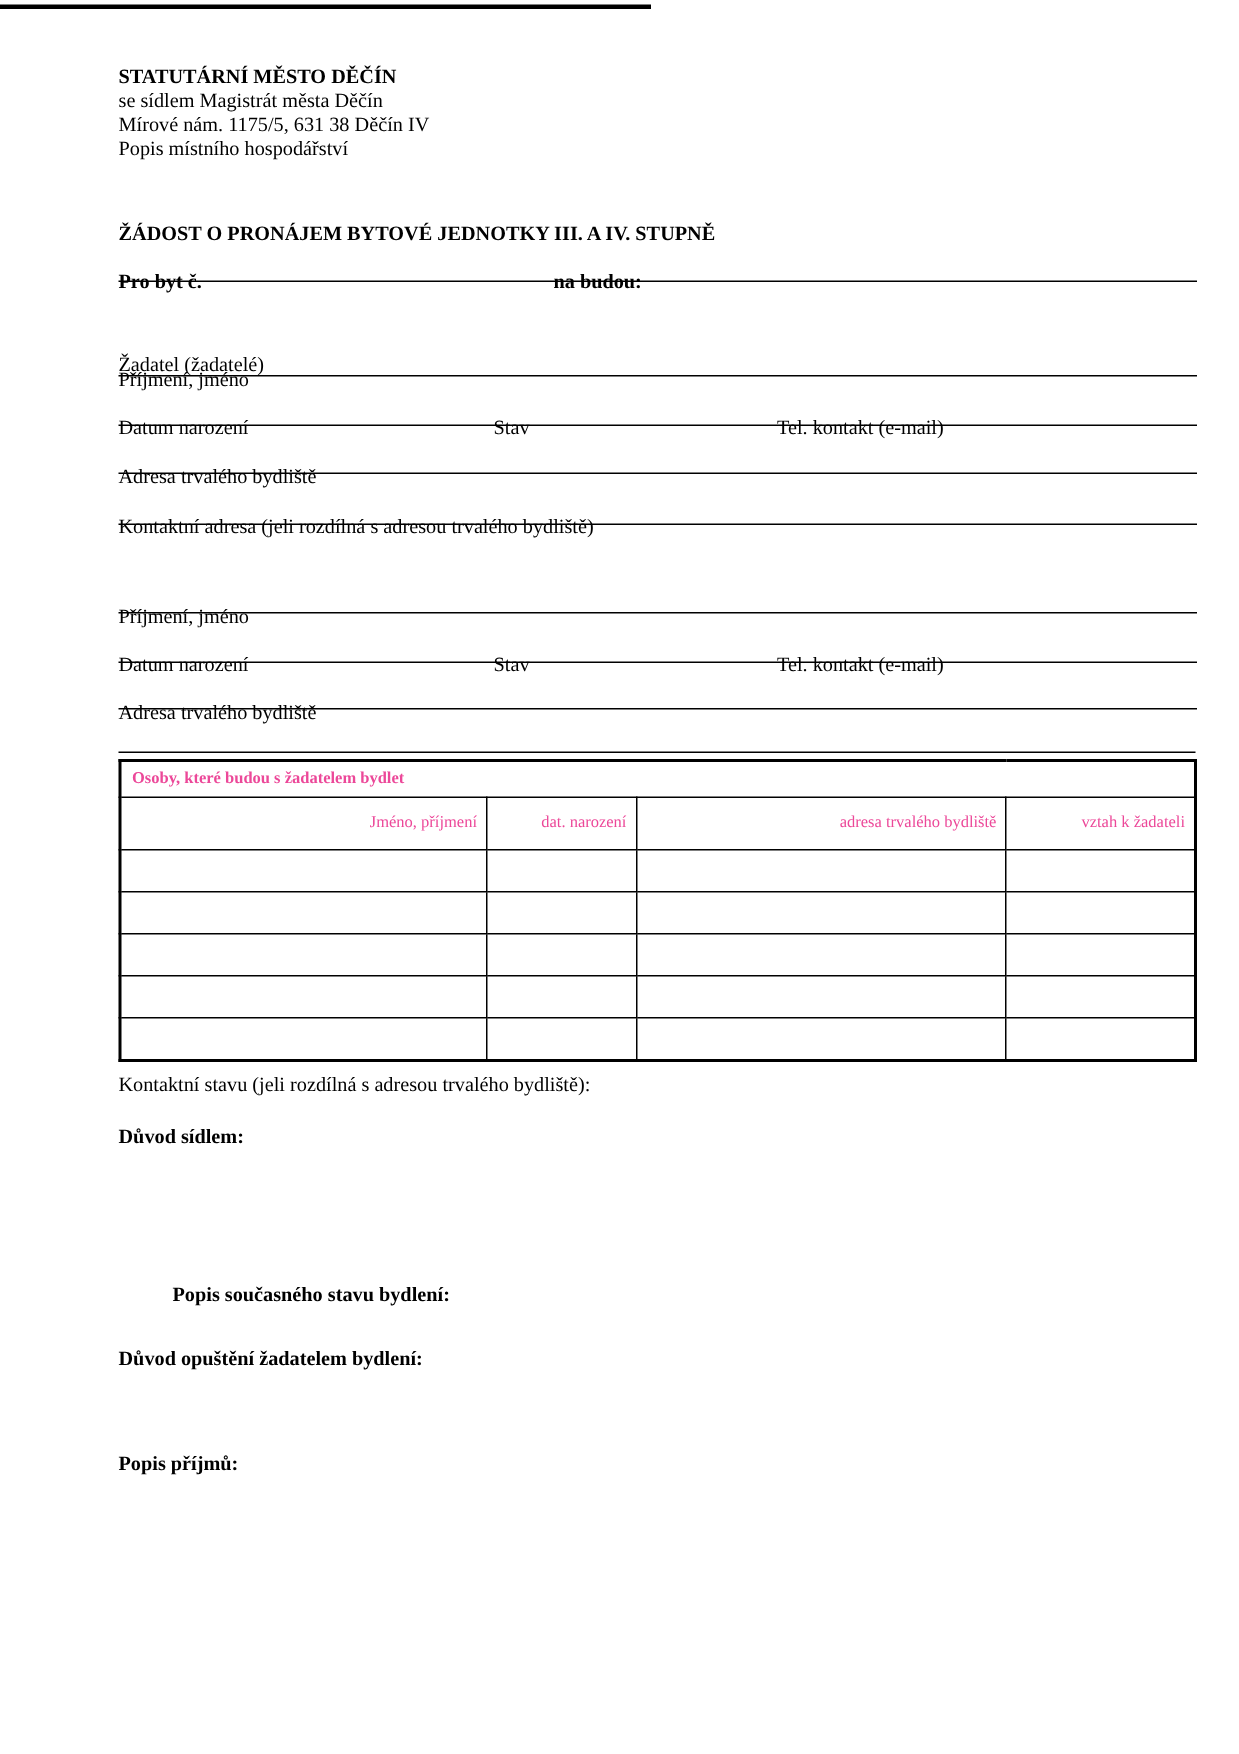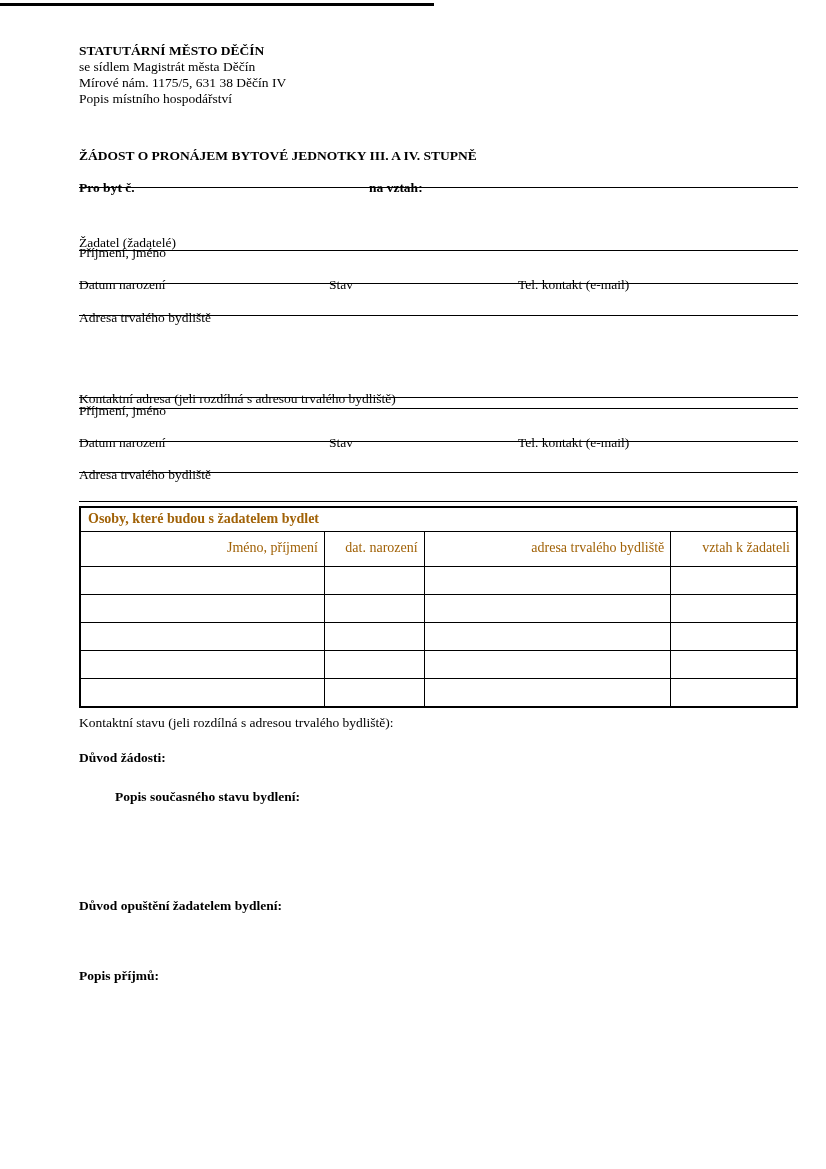--- a/index.html
+++ b/index.html
@@ -48,21 +48,21 @@
     right: 0;
     border-bottom: 1.5px solid #000000;
   }
   .field-row .lbl { position: absolute; top: 12px; white-space: nowrap; }
   .b { font-weight: bold; }
 
   .row-flat      { top: 168px; height: 19px; }
   .row-surname1  { top: 233px; height: 17px; }
   .row-vitals1   { top: 265px; height: 18px; }
   .row-addr1     { top: 298px; height: 17px; }
-  .row-contact1  { top: 331px; height: 18px; margin-top: 48px; }
+  .row-contact1  { top: 331px; height: 18px; }
   .row-surname2  { top: 391px; height: 17px; }
   .row-vitals2   { top: 423px; height: 18px; }
   .row-addr2     { top: 455px; height: 17px; }
 
   .plain-line { position: absolute; left: 0; white-space: nowrap; margin-top: 31px; }
   .applicant-label { top: 204px; }
 
   .pre-table-rule {
     position: absolute;
     top: 501px;
@@ -72,22 +72,22 @@
     background: #000000;
   }
 
   .persons-table {
     position: absolute;
     top: 506px;
     left: 0;
     width: 719px;
     border-collapse: collapse;
     table-layout: fixed;
-    font-size: 14px;
-    color: #a16207;
+    font-size: 11px;
+    color: #ec4899;
   }
   .persons-table, .persons-table th, .persons-table td {
     border: 1.5px solid #000000;
   }
   .persons-table { border-width: 2px; }
   .persons-table .t-title td {
     height: 20px;
     font-weight: bold;
     padding: 1px 6px 2px 7px;
     text-align: left;
@@ -98,21 +98,21 @@
     font-weight: normal;
     text-align: right;
     padding: 2px 6px 4px 7px;
     vertical-align: middle;
   }
   .persons-table td.empty-cell { height: 27px; padding: 0 6px; }
 
   .prompt { position: absolute; left: 0; white-space: nowrap; }
   .p-contact2 { top: 715px; }
   .p-reason   { top: 750px; font-weight: bold; }
-  .p-current  { top: 789px; font-weight: bold; padding-left: 36px; }
+  .p-current  { top: 855px; font-weight: bold; padding-left: 36px; }
   .p-leaving  { top: 898px; font-weight: bold; }
   .p-income   { top: 968px; font-weight: bold; }
 </style>
 </head>
 <body>
 
 <div class="page">
 
   <div class="top-rule"></div>
 
@@ -122,21 +122,21 @@
       <div class="org-name">STATUTÁRNÍ MĚSTO DĚČÍN</div>
       <div>se sídlem Magistrát města Děčín</div>
       <div>Mírové nám. 1175/5, 631 38 Děčín IV</div>
       <div>Popis místního hospodářství</div>
     </div>
 
     <div class="abs doc-title">ŽÁDOST O PRONÁJEM BYTOVÉ JEDNOTKY III. A IV. STUPNĚ</div>
 
     <div class="field-row row-flat">
       <span class="lbl b" style="left:0">Pro byt č.</span>
-      <span class="lbl b" style="left:290px">na vztah:</span>
+      <span class="lbl b" style="left:290px">na budou:</span>
     </div>
 
     <div class="plain-line applicant-label">Žadatel (žadatelé)</div>
 
     <div class="field-row row-surname1">
       <span class="lbl" style="left:0">Příjmení, jméno</span>
     </div>
 
     <div class="field-row row-vitals1">
       <span class="lbl" style="left:0">Datum narození</span>
@@ -214,19 +214,19 @@
           <tr>
             <td class="empty-cell"></td>
             <td class="empty-cell"></td>
             <td class="empty-cell"></td>
             <td class="empty-cell"></td>
           </tr>
         </tbody>
     </table>
 
     <div class="prompt p-contact2">Kontaktní stavu (jeli rozdílná s adresou trvalého bydliště):</div>
-    <div class="prompt p-reason">Důvod žádosti:</div>
+    <div class="prompt p-reason">Důvod sídlem:</div>
     <div class="prompt p-current">Popis současného stavu bydlení:</div>
     <div class="prompt p-leaving">Důvod opuštění žadatelem bydlení:</div>
     <div class="prompt p-income">Popis příjmů:</div>
 
   </div>
 </div>
 
 </body></html>

